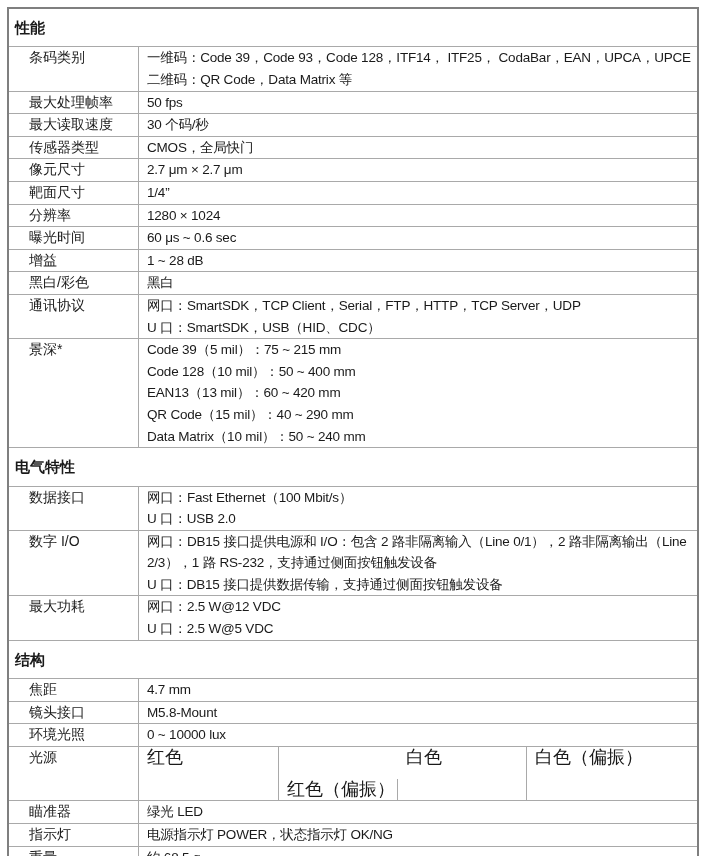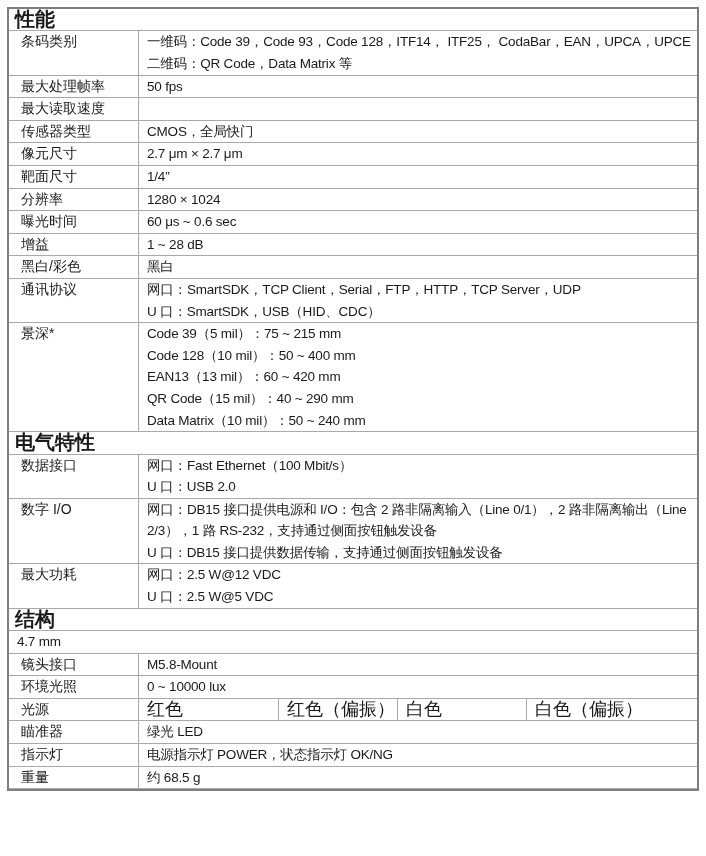--- a/index.html
+++ b/index.html
@@ -12,37 +12,37 @@
   }
   .spec-table {
     position: absolute;
     left: 7px; top: 7px;
     width: 692px;
     border: 2px solid #7f7f7f;
     background: #ffffff;
   }
   .section-header {
     font-weight: 700;
-    font-size: 20px;
+    font-size: 15px;
     line-height: 21.4px;
-    padding: 0 6px;
+    padding: 8px 6px;
     border-top: 1px solid #a9a9a9;
     border-bottom: 0;
     white-space: pre;
     overflow: hidden;
   }
   .spec-table > :first-child { border-top: 0; }
   .row {
     display: flex;
     border-top: 1px solid #a9a9a9;
   }
   .label {
     flex: 0 0 130px;
     border-right: 1px solid #a9a9a9;
-    padding: 0 4px 0 12px;
+    padding: 0 4px 0 20px;
     font-size: 14px;
     line-height: 21.6px;
     white-space: pre;
     overflow: hidden;
   }
   .value {
     flex: 1;
     min-width: 0;
     padding: 0 4px 0 8px;
   }
@@ -77,20 +77,23 @@
       </div>
     </div>
     <div class="row">
       <div class="label">最大处理帧率</div>
       <div class="value">
         <div class="line">50 fps</div>
       </div>
     </div>
     <div class="row">
       <div class="label">最大读取速度</div>
+      <div class="value">
+        <div class="line">30 个码/秒</div>
+      </div>
     </div>
     <div class="row">
       <div class="label">传感器类型</div>
       <div class="value">
         <div class="line">CMOS，全局快门</div>
       </div>
     </div>
     <div class="row">
       <div class="label">像元尺寸</div>
       <div class="value">
@@ -162,41 +165,42 @@
     </div>
     <div class="row">
       <div class="label">最大功耗</div>
       <div class="value">
         <div class="line">网口：2.5 W@12 VDC</div>
         <div class="line">U 口：2.5 W@5 VDC</div>
       </div>
     </div>
     <div class="section-header">结构</div>
     <div class="row">
+      <div class="label">焦距</div>
       <div class="value">
         <div class="line">4.7 mm</div>
       </div>
     </div>
     <div class="row">
       <div class="label">镜头接口</div>
       <div class="value">
         <div class="line">M5.8-Mount</div>
       </div>
     </div>
     <div class="row">
       <div class="label">环境光照</div>
       <div class="value">
         <div class="line">0 ~ 10000 lux</div>
       </div>
     </div>
     <div class="row">
       <div class="label">光源</div>
       <div class="value cells">
         <div class="cell" style="flex: 0 0 140px;">红色</div>
-        <div class="cell" style="flex: 0 0 119px;">红色（偏振）</div>
+        <div class="cell" style="flex: 0 0 119px; margin-top: 32px;">红色（偏振）</div>
         <div class="cell" style="flex: 0 0 129px;">白色</div>
         <div class="cell">白色（偏振）</div>
       </div>
     </div>
     <div class="row">
       <div class="label">瞄准器</div>
       <div class="value">
         <div class="line">绿光 LED</div>
       </div>
     </div>

